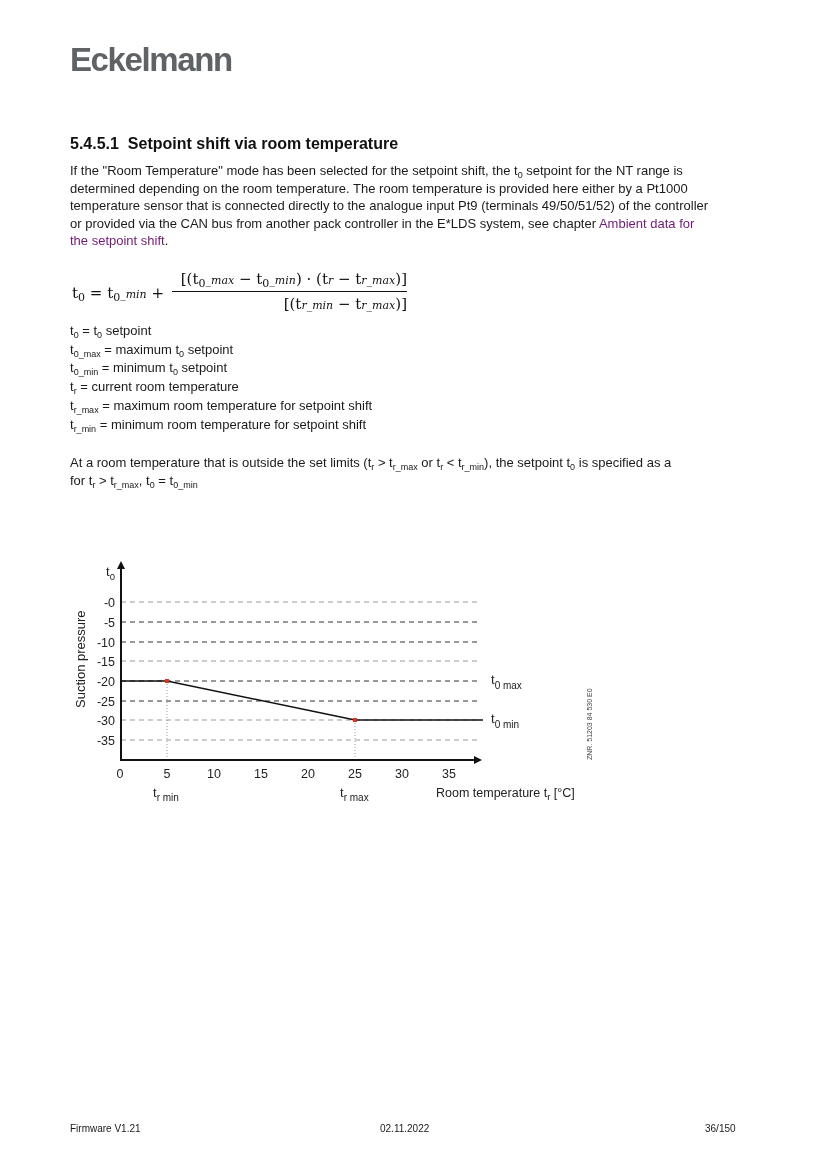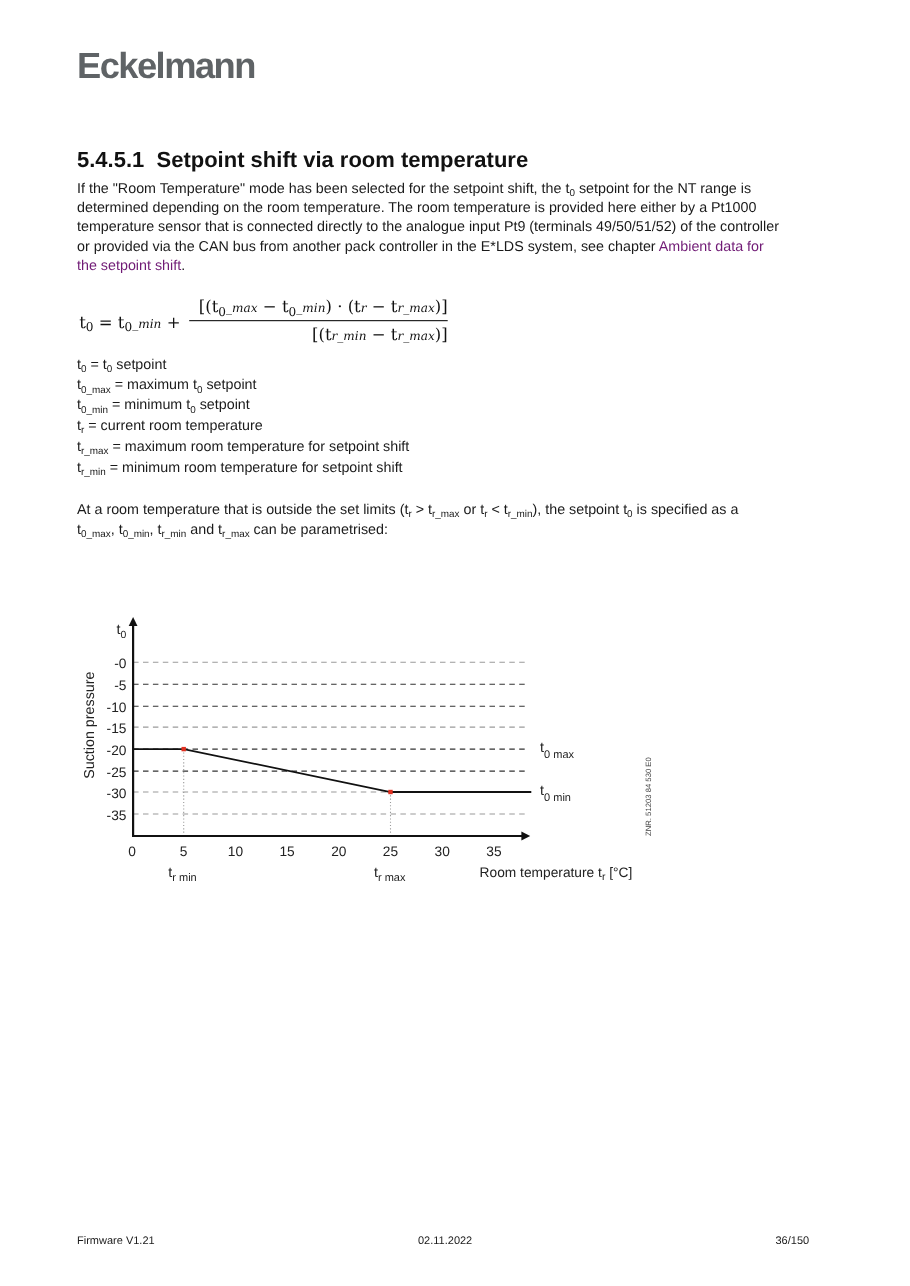--- a/index.html
+++ b/index.html
@@ -1,18 +1,18 @@
 <!DOCTYPE html>
 <html><head>
 <meta charset="utf-8">
 <style>
   html, body { margin: 0; padding: 0; background: #ffffff; }
   body { width: 827px; height: 1169px; position: relative; font-family: "Liberation Sans", sans-serif; color: #1a1a1a; overflow: hidden; }
   .logo { position: absolute; left: 70px; top: 41px; font-family: Liberation Sans, sans-serif; font-weight: bold; font-size: 33px; color: #5f6366; letter-spacing: -1.4px; }
-  .heading { position: absolute; left: 70px; top: 135px; font-size: 20px; font-weight: bold; color: #111; }
+  .heading { position: absolute; left: 70px; top: 135px; font-size: 16px; font-weight: bold; color: #111; }
   .para { position: absolute; left: 70px; font-size: 13px; line-height: 17.5px; color: #1a1a1a; }
   .para sub { font-size: 9px; vertical-align: -3px; line-height: 0; }
   .link { color: #701a75; }
   .formula { position: absolute; left: 72px; top: 270px; font-family: "DejaVu Serif", serif; font-size: 15px; color: #111; }
   .formula .lhs { position: absolute; left: 0; top: 14px; white-space: nowrap; }
   .formula .frac { position: absolute; left: 100px; top: 0; text-align: right; width: 235px; }
   .formula .num { padding-bottom: 3px; border-bottom: 1px solid #111; white-space: nowrap; }
   .formula .den { padding-top: 3px; white-space: nowrap; }
   .formula i { font-style: italic; font-size: 11px; }
   .formula sub { font-size: 11px; vertical-align: -3px; line-height: 0; }
@@ -48,21 +48,21 @@
   <div><span>t</span><sub>0_min</sub><span> = minimum t</span><sub>0</sub><span> setpoint</span></div>
   <div><span>t</span><sub>r</sub><span> = current room temperature</span></div>
   <div><span>t</span><sub>r_max</sub><span> = maximum room temperature for setpoint shift</span></div>
   <div><span>t</span><sub>r_min</sub><span> = minimum room temperature for setpoint shift</span></div>
 </div>
 
 <div class="para" style="top:454px; width:700px;">
   <div>
     <span>At a room temperature that is outside the set limits (t</span><sub>r</sub><span> &gt; t</span><sub>r_max</sub><span> or t</span><sub>r</sub><span> &lt; t</span><sub>r_min</sub><span>), the setpoint t</span><sub>0</sub><span> is specified as a</span>
   </div>
-  <div>t<sub>0_max</sub>, t<sub>0_min</sub>, t<sub>r_min</sub> and t<sub>r_max</sub> can be parametrised:</div>
+  <div>for t<sub>r</sub> &gt; t<sub>r_max</sub>, t<sub>0</sub> = t<sub>0_min</sub></div>
 </div>
 
 <svg class="chart" width="827" height="260" viewBox="0 555 827 260" xmlns="http://www.w3.org/2000/svg" font-family="Liberation Sans, sans-serif">
 
   <g stroke-dasharray="5,4" stroke-width="1">
     <line x1="121" y1="602" x2="480" y2="602" stroke="#9a9a9a"></line>
     <line x1="121" y1="622" x2="480" y2="622" stroke="#333"></line>
     <line x1="121" y1="642" x2="480" y2="642" stroke="#333"></line>
     <line x1="121" y1="661" x2="480" y2="661" stroke="#9a9a9a"></line>
     <line x1="121" y1="681" x2="480" y2="681" stroke="#333"></line>

